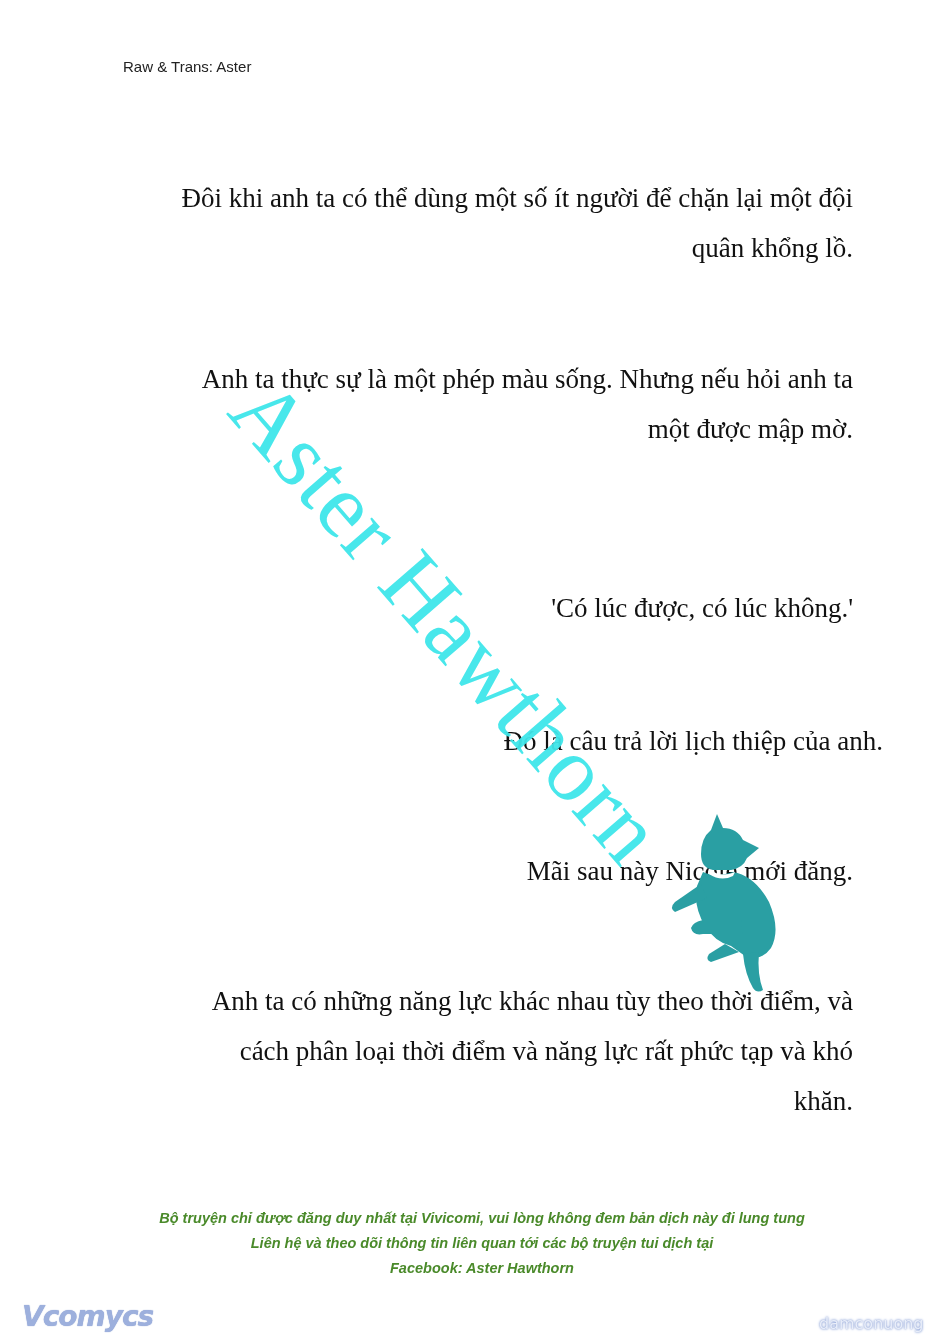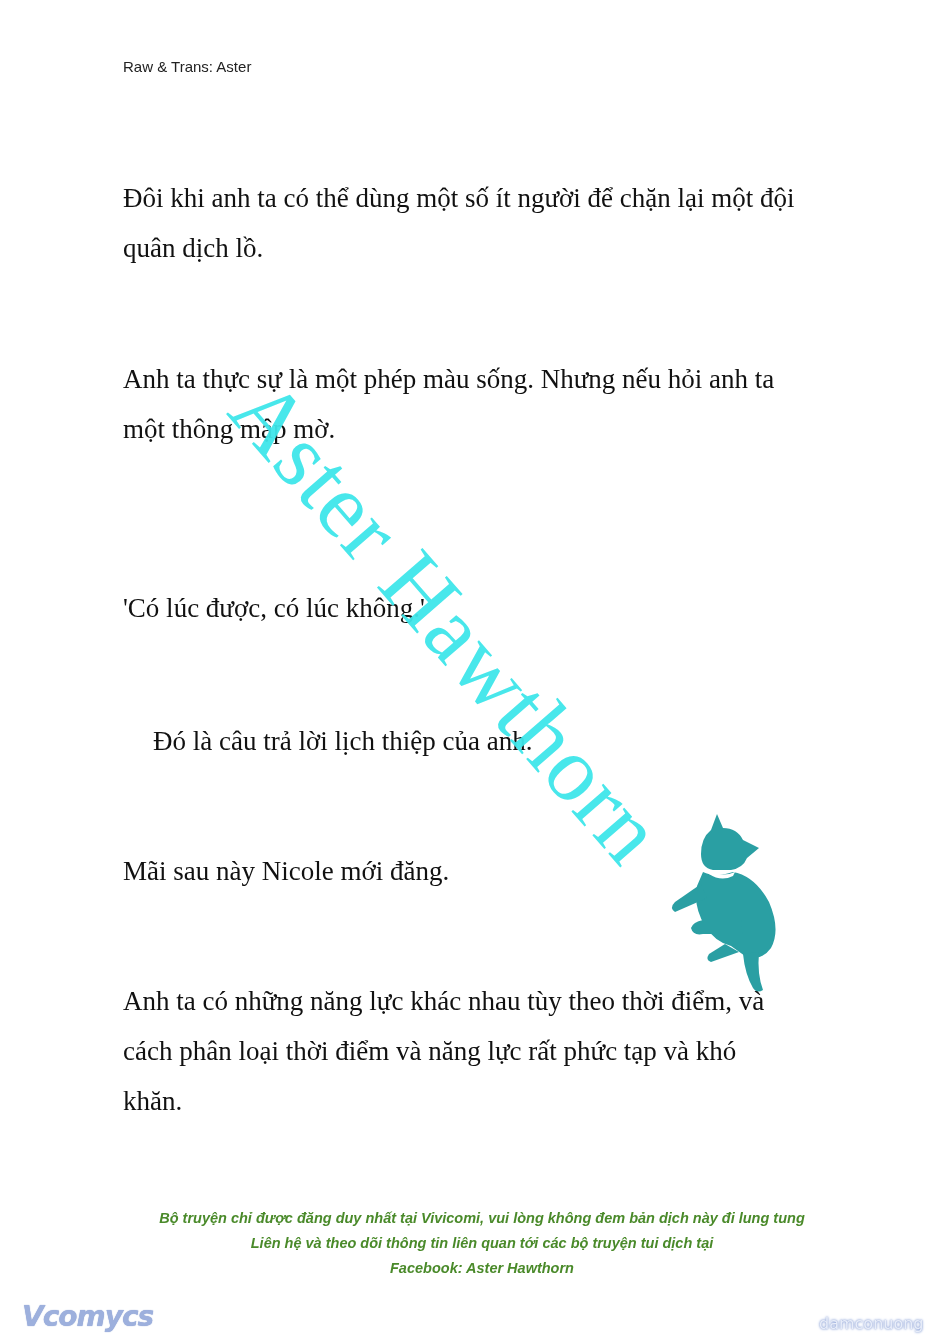--- a/index.html
+++ b/index.html
@@ -9,21 +9,21 @@
   .page { position: absolute; left: 7px; top: 0; width: 950px; height: 1153px; }
   .header {
     position: absolute; left: 116px; top: 58px;
     font-family: "Liberation Sans", sans-serif; font-size: 15px; color: #222;
   }
   .para {
     position: absolute; left: 116px; width: 730px;
     font-family: "Liberation Serif", serif; font-size: 27px; line-height: 50px; color: #111;
     margin: 0;
   }
-  .line { display: block; white-space: nowrap; }
+  .line { display: block; white-space: nowrap; text-align: right; }
   .watermark {
     position: absolute; left: 138px; top: 568px;
     font-family: "Liberation Serif", serif; font-size: 92px; color: #3fe6ea;
     white-space: nowrap; transform: rotate(49deg); transform-origin: center center;
     opacity: 0.95; letter-spacing: 1px;
   }
   .cat { position: absolute; left: 652px; top: 806px; width: 130px; height: 190px; }
   .footer {
     position: absolute; left: 0; width: 950px; text-align: center;
     font-family: "Liberation Sans", sans-serif; font-style: italic; font-weight: bold;
@@ -43,26 +43,26 @@
 </style>
 </head>
 <body>
 
 <div class="page">
 
   <div class="header">Raw &amp; Trans: Aster</div>
 
   <p class="para" style="top:173px;">
     <span class="line">Đôi khi anh ta có thể dùng một số ít người để chặn lại một đội</span>
-    <span class="line">quân dịch lồ.</span>
+    <span class="line">quân khổng lồ.</span>
   </p>
 
   <p class="para" style="top:354px;">
     <span class="line">Anh ta thực sự là một phép màu sống. Nhưng nếu hỏi anh ta</span>
-    <span class="line">một thông mập mờ.</span>
+    <span class="line">một được mập mờ.</span>
   </p>
 
   <p class="para" style="top:583px;">
     <span class="line">'Có lúc được, có lúc không.'</span>
   </p>
 
   <p class="para" style="top:716px;margin-left:30px;">
     <span class="line">Đó là câu trả lời lịch thiệp của anh.</span>
   </p>
 

